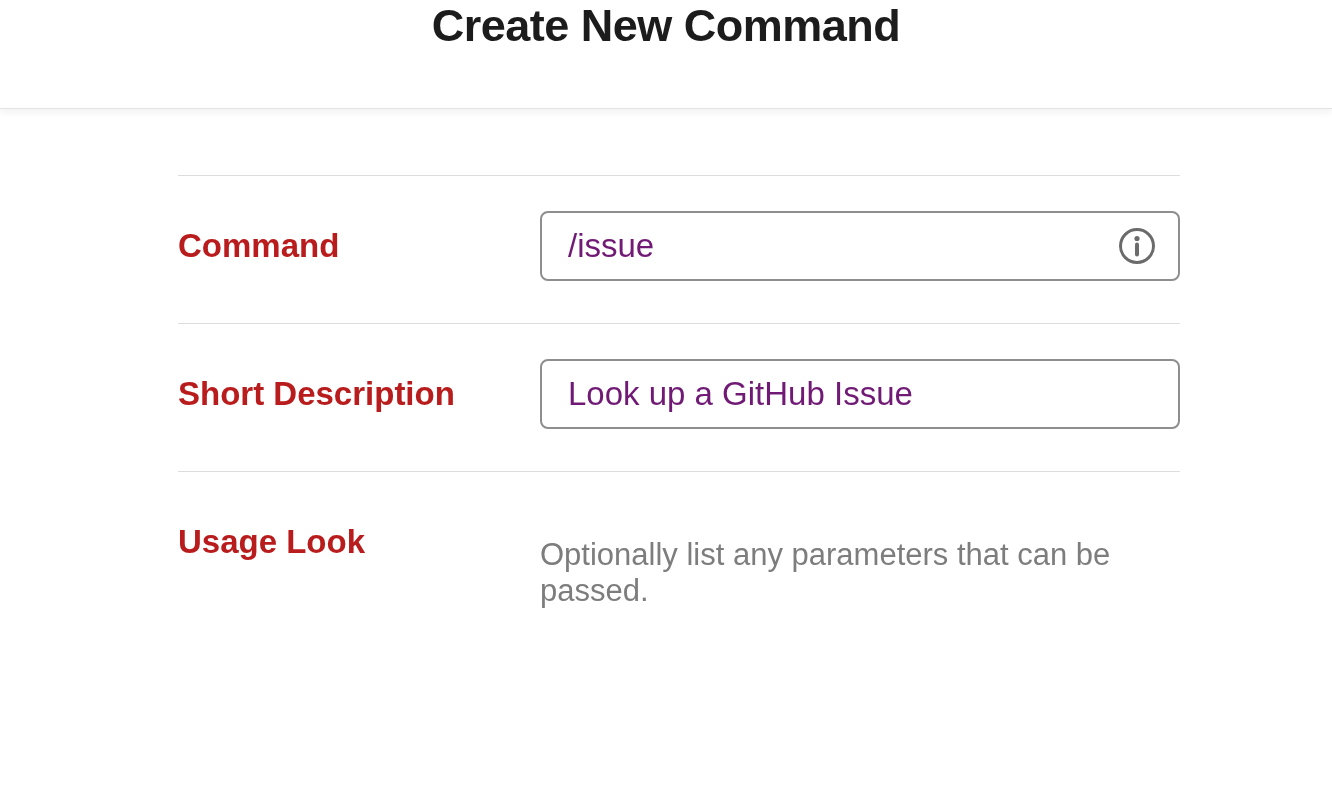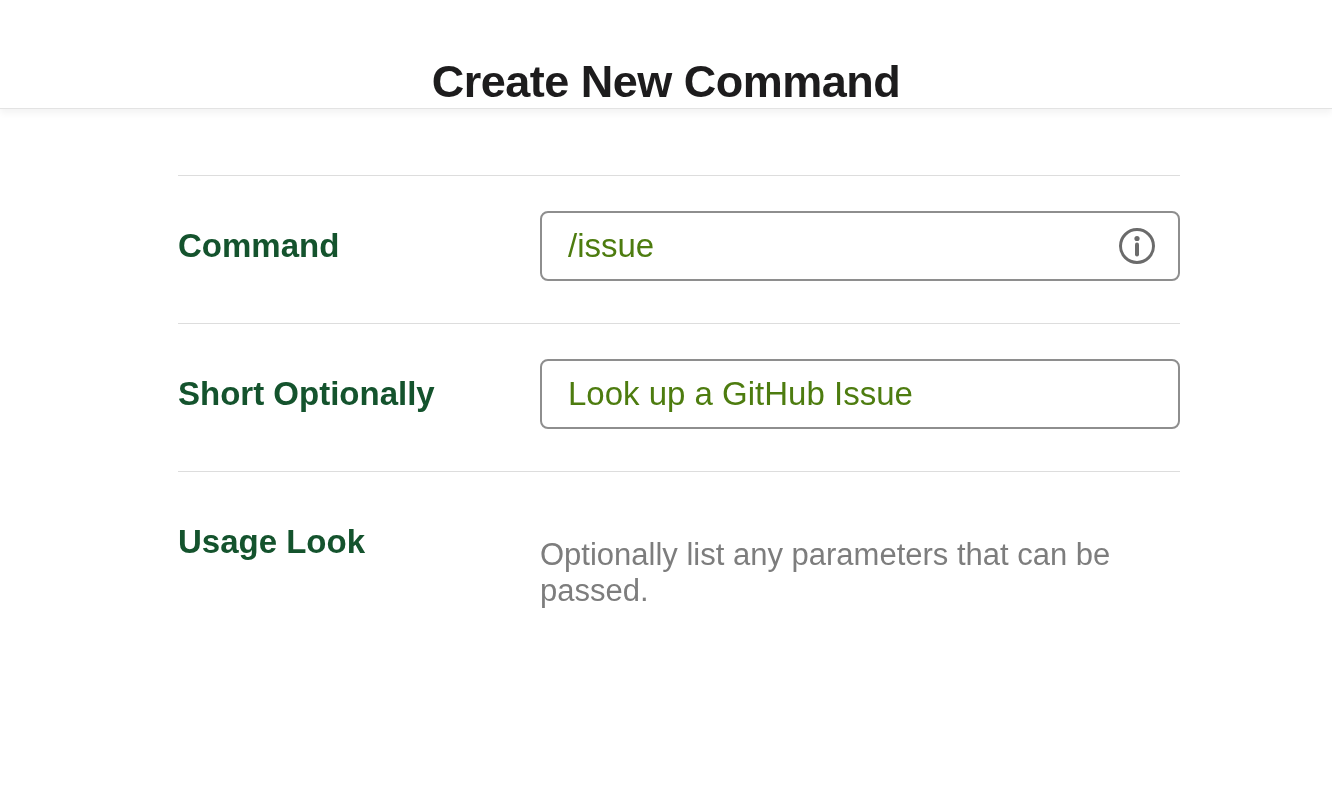--- a/index.html
+++ b/index.html
@@ -12,21 +12,21 @@
     overflow: hidden;
   }
 
   
   .modal-header {
     height: 109px;
     background: #ffffff;
     border-bottom: 1px solid #e3e3e3;
     box-shadow: 0 4px 7px rgba(0, 0, 0, 0.05);
     display: flex;
-    align-items: flex-end;
+    align-items: flex-start;
     justify-content: center;
     position: relative;
     z-index: 2;
   }
   .modal-title {
     font-size: 45px;
     font-weight: 700;
     color: #1d1c1d;
     letter-spacing: -0.5px;
   }
@@ -41,37 +41,37 @@
     border-top: 1px solid #dddddd;
     padding: 35px 0 42px 0;
     display: flex;
     align-items: flex-start;
   }
 
   .field-label {
     flex: 0 0 362px;
     font-size: 33px;
     font-weight: 700;
-    color: #14532d;
+    color: #b91c1c;
     line-height: 70px; 
   }
 
   .input-col { flex: 1; min-width: 0; }
 
   .input-wrap { position: relative; width: 100%; }
 
   .text-input {
     width: 100%;
     height: 70px;
     border: 2px solid #8e8e8e;
     border-radius: 8px;
     background: #ffffff;
     font-family: "Liberation Sans", "DejaVu Sans", sans-serif;
     font-size: 33px;
-    color: #4d7c0f;
+    color: #701a75;
     padding: 0 70px 0 26px;
     outline: none;
   }
   .text-input.no-icon { padding-right: 36px; }
 
   .info-icon {
     position: absolute;
     right: 24px;
     top: 50%;
     transform: translateY(-50%);
@@ -105,21 +105,21 @@
           <circle cx="19" cy="19" r="16.5" fill="none" stroke="#6b6b6b" stroke-width="3"></circle>
           <circle cx="19" cy="11.5" r="2.6" fill="#6b6b6b"></circle>
           <line x1="19" y1="17.5" x2="19" y2="27.5" stroke="#6b6b6b" stroke-width="4" stroke-linecap="round"></line>
         </svg>
       </div>
     </div>
   </div>
 
 
   <div class="form-row">
-    <div class="field-label">Short Optionally</div>
+    <div class="field-label">Short Description</div>
     <div class="input-col">
       <div class="input-wrap">
         <input class="text-input no-icon" type="text" value="Look up a GitHub Issue" style="">
       </div>
     </div>
   </div>
 
   <div class="form-row">
     <div class="field-label">Usage Look</div>
     <div class="input-col">

